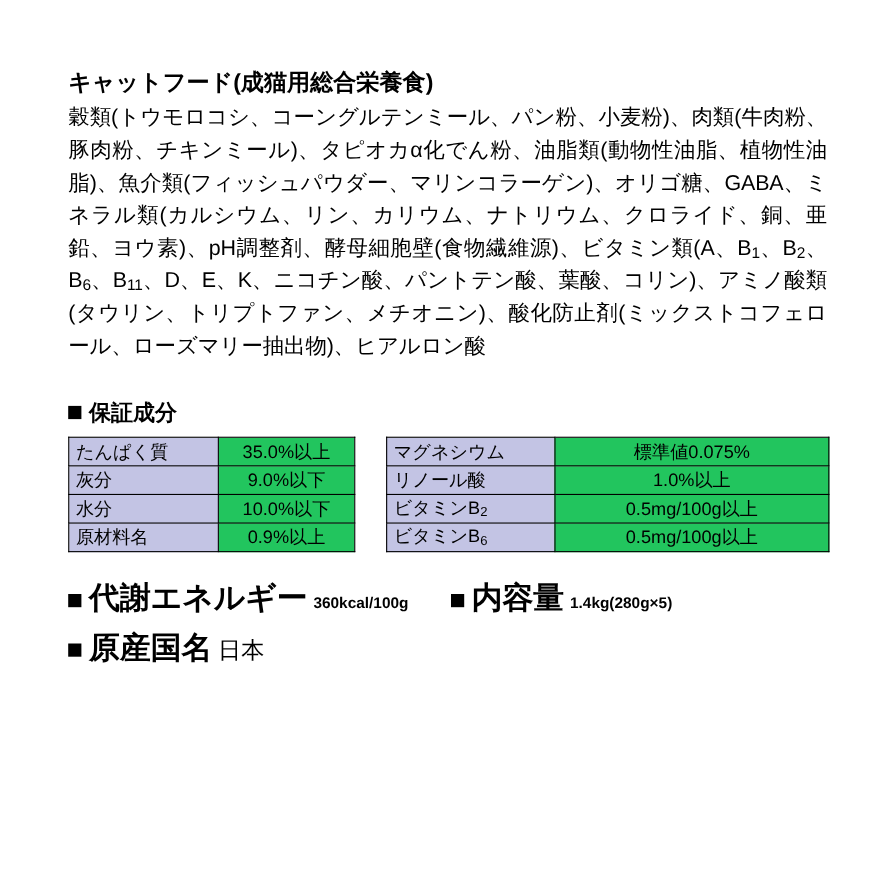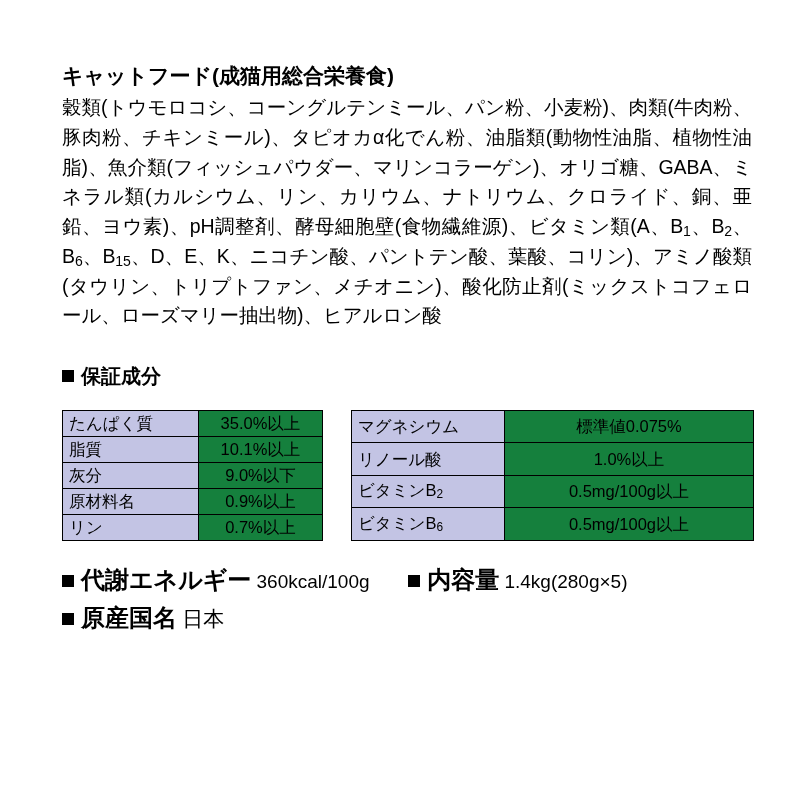--- a/index.html
+++ b/index.html
@@ -51,21 +51,21 @@
     width: 690px;
     letter-spacing: -0.1px;
   }
   .ingredients sub {
     font-size: 0.72em;
     vertical-align: -0.18em;
   }
   .guaranteed-head {
     font-size: 20px;
     font-weight: bold;
-    margin: 32px 0 20px 0;
+    margin: 32px 0 8px 0;
   }
   .tables {
     display: flex;
     gap: 28px;
     width: 692px;
   }
   table {
     border-collapse: collapse;
     table-layout: fixed;
     font-size: 16.5px;
@@ -77,91 +77,87 @@
     height: 25px;
     padding: 0 6px;
     line-height: 1.1;
     white-space: nowrap;
   }
   td.label {
     background: #c3c4e4;
     text-align: left;
   }
   td.value {
-    background: #15803d;
+    background: #22c55e;
     text-align: center;
   }
   table.left td.label { width: 123px; }
   table.right td.label { width: 140px; }
   td sub {
     font-size: 0.72em;
     vertical-align: -0.18em;
   }
   .footer {
     margin-top: 20px;
     font-size: 19px;
     line-height: 1.6;
   }
   .footer .row {
     display: block;
     white-space: nowrap;
   }
   .flabel {
     font-weight: bold;
-    font-size: 24px;
+    font-size: 28px;
     text-align: right;
   }
   .fvalue {
-    font-weight: normal;
-    font-size: 19px;
+    font-weight: bold;
+    font-size: 14px;
   }
   .gap {
     display: inline-block;
     width: 28px;
   }
   .origin-value {
     font-size: 21px;
   }
 </style>
 </head>
 <body>
 
 <div class="page">
 
   <div class="title">キャットフード(成猫用総合栄養食)</div>
 
 
-  <div class="ingredients">穀類(トウモロコシ、コーングルテンミール、パン粉、小麦粉)、肉類(牛肉粉、豚肉粉、チキンミール)、タピオカα化でん粉、油脂類(動物性油脂、植物性油脂)、魚介類(フィッシュパウダー、マリンコラーゲン)、オリゴ糖、GABA、ミネラル類(カルシウム、リン、カリウム、ナトリウム、クロライド、銅、亜鉛、ヨウ素)、pH調整剤、酵母細胞壁(食物繊維源)、ビタミン類(A、B<sub>1</sub>、B<sub>2</sub>、B<sub>6</sub>、B<sub>15</sub>、D、E、K、ニコチン酸、パントテン酸、葉酸、コリン)、アミノ酸類(タウリン、トリプトファン、メチオニン)、酸化防止剤(ミックストコフェロール、ローズマリー抽出物)、ヒアルロン酸</div>
+  <div class="ingredients">穀類(トウモロコシ、コーングルテンミール、パン粉、小麦粉)、肉類(牛肉粉、豚肉粉、チキンミール)、タピオカα化でん粉、油脂類(動物性油脂、植物性油脂)、魚介類(フィッシュパウダー、マリンコラーゲン)、オリゴ糖、GABA、ミネラル類(カルシウム、リン、カリウム、ナトリウム、クロライド、銅、亜鉛、ヨウ素)、pH調整剤、酵母細胞壁(食物繊維源)、ビタミン類(A、B<sub>1</sub>、B<sub>2</sub>、B<sub>6</sub>、B<sub>11</sub>、D、E、K、ニコチン酸、パントテン酸、葉酸、コリン)、アミノ酸類(タウリン、トリプトファン、メチオニン)、酸化防止剤(ミックストコフェロール、ローズマリー抽出物)、ヒアルロン酸</div>
 
   <div class="guaranteed-head">
     <span class="sq"></span><span>保証成分</span>
   </div>
 
   <div class="tables">
     <table class="left">
       <tbody>
         <tr>
           <td class="label">たんぱく質</td>
           <td class="value">35.0%以上</td>
         </tr>
         <tr>
-          <td class="label">脂質</td>
-          <td class="value">10.1%以上</td>
-        </tr>
-        <tr>
           <td class="label">灰分</td>
           <td class="value">9.0%以下</td>
         </tr>
         <tr>
+          <td class="label">水分</td>
+          <td class="value">10.0%以下</td>
+        </tr>
+        <tr>
           <td class="label">原材料名</td>
           <td class="value">0.9%以上</td>
-        </tr>
-        <tr>
-          <td class="label">リン</td>
-          <td class="value">0.7%以上</td>
         </tr>
       </tbody>
     </table>
 
     <table class="right">
       <tbody>
         <tr>
           <td class="label">マグネシウム</td>
           <td class="value">標準値0.075%</td>
         </tr>

